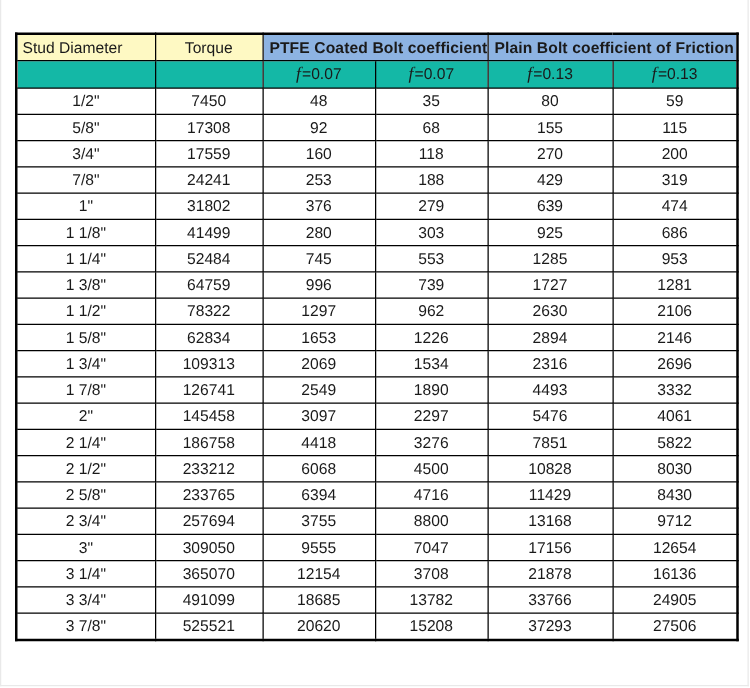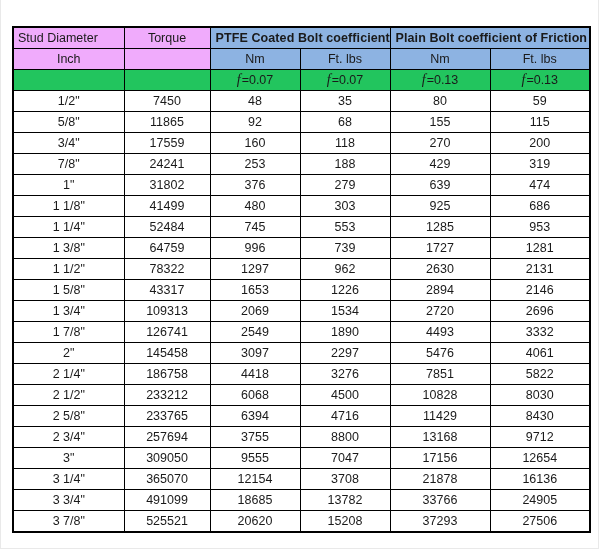--- a/index.html
+++ b/index.html
@@ -61,27 +61,27 @@
   }
   col.c-size    { width: 111px; }
   col.c-tension { width: 86px;  }
   col.c-t1      { width: 90px;  }
   col.c-t2      { width: 90px;  }
   col.c-t3      { width: 100px; }
   col.c-t4      { width: 100px; }
 
   
   td.hd-light {
-    background: #f0abfc;
+    background: #fef9c3;
   }
   td.hd-dark {
     background: #8db3e2;
   }
   td.hd-gray {
-    background: #22c55e;
+    background: #14b8a6;
   }
   td.title-cell {
     font-size: 9px;
     font-weight: bold;
     letter-spacing: 0.1px;
     line-height: 19px;
     height: 19px;
   }
   td.big-head {
     font-size: 14px;
@@ -140,49 +140,41 @@
       <tbody>
 
         <tr>
           <td class="hd-light big-head" style="text-align:left;padding-left:4px;">Stud Diameter</td>
           <td class="hd-light big-head">Torque</td>
           <td class="hd-dark title-cell" colspan="2">PTFE Coated Bolt coefficient of Friction</td>
           <td class="hd-dark title-cell" colspan="2">Plain Bolt coefficient of Friction</td>
         </tr>
 
 
-        <tr>
-          <td class="hd-light unit-head">Inch</td>
-          <td class="hd-light unit-head"></td>
-          <td class="hd-dark unit-head">Nm</td>
-          <td class="hd-dark unit-head">Ft. lbs</td>
-          <td class="hd-dark unit-head">Nm</td>
-          <td class="hd-dark unit-head">Ft. lbs</td>
-        </tr>
 
         <tr>
           <td class="hd-gray"></td>
           <td class="hd-gray"></td>
           <td class="hd-gray friction-cell"><span class="fitalic">f</span><span>=0.07</span></td>
           <td class="hd-gray friction-cell"><span class="fitalic">f</span><span>=0.07</span></td>
           <td class="hd-gray friction-cell"><span class="fitalic">f</span><span>=0.13</span></td>
           <td class="hd-gray friction-cell"><span class="fitalic">f</span><span>=0.13</span></td>
         </tr>
 
       <tr class="data-row">
             <td class="size-cell">1/2"</td>
             <td class="num-cell">7450</td>
             <td class="num-cell">48</td>
             <td class="num-cell">35</td>
             <td class="num-cell">80</td>
             <td class="num-cell">59</td>
           </tr>
           <tr class="data-row">
             <td class="size-cell">5/8"</td>
-            <td class="num-cell">11865</td>
+            <td class="num-cell">17308</td>
             <td class="num-cell">92</td>
             <td class="num-cell">68</td>
             <td class="num-cell">155</td>
             <td class="num-cell">115</td>
           </tr>
           <tr class="data-row">
             <td class="size-cell">3/4"</td>
             <td class="num-cell">17559</td>
             <td class="num-cell">160</td>
             <td class="num-cell">118</td>
@@ -201,21 +193,21 @@
             <td class="size-cell">1"</td>
             <td class="num-cell">31802</td>
             <td class="num-cell">376</td>
             <td class="num-cell">279</td>
             <td class="num-cell">639</td>
             <td class="num-cell">474</td>
           </tr>
           <tr class="data-row">
             <td class="size-cell">1  1/8"</td>
             <td class="num-cell">41499</td>
-            <td class="num-cell">480</td>
+            <td class="num-cell">280</td>
             <td class="num-cell">303</td>
             <td class="num-cell">925</td>
             <td class="num-cell">686</td>
           </tr>
           <tr class="data-row">
             <td class="size-cell">1  1/4"</td>
             <td class="num-cell">52484</td>
             <td class="num-cell">745</td>
             <td class="num-cell">553</td>
             <td class="num-cell">1285</td>
@@ -228,36 +220,36 @@
             <td class="num-cell">739</td>
             <td class="num-cell">1727</td>
             <td class="num-cell">1281</td>
           </tr>
           <tr class="data-row">
             <td class="size-cell">1  1/2"</td>
             <td class="num-cell">78322</td>
             <td class="num-cell">1297</td>
             <td class="num-cell">962</td>
             <td class="num-cell">2630</td>
-            <td class="num-cell">2131</td>
+            <td class="num-cell">2106</td>
           </tr>
           <tr class="data-row">
             <td class="size-cell">1  5/8"</td>
-            <td class="num-cell">43317</td>
+            <td class="num-cell">62834</td>
             <td class="num-cell">1653</td>
             <td class="num-cell">1226</td>
             <td class="num-cell">2894</td>
             <td class="num-cell">2146</td>
           </tr>
           <tr class="data-row">
             <td class="size-cell">1  3/4"</td>
             <td class="num-cell">109313</td>
             <td class="num-cell">2069</td>
             <td class="num-cell">1534</td>
-            <td class="num-cell">2720</td>
+            <td class="num-cell">2316</td>
             <td class="num-cell">2696</td>
           </tr>
           <tr class="data-row">
             <td class="size-cell">1  7/8"</td>
             <td class="num-cell">126741</td>
             <td class="num-cell">2549</td>
             <td class="num-cell">1890</td>
             <td class="num-cell">4493</td>
             <td class="num-cell">3332</td>
           </tr>

